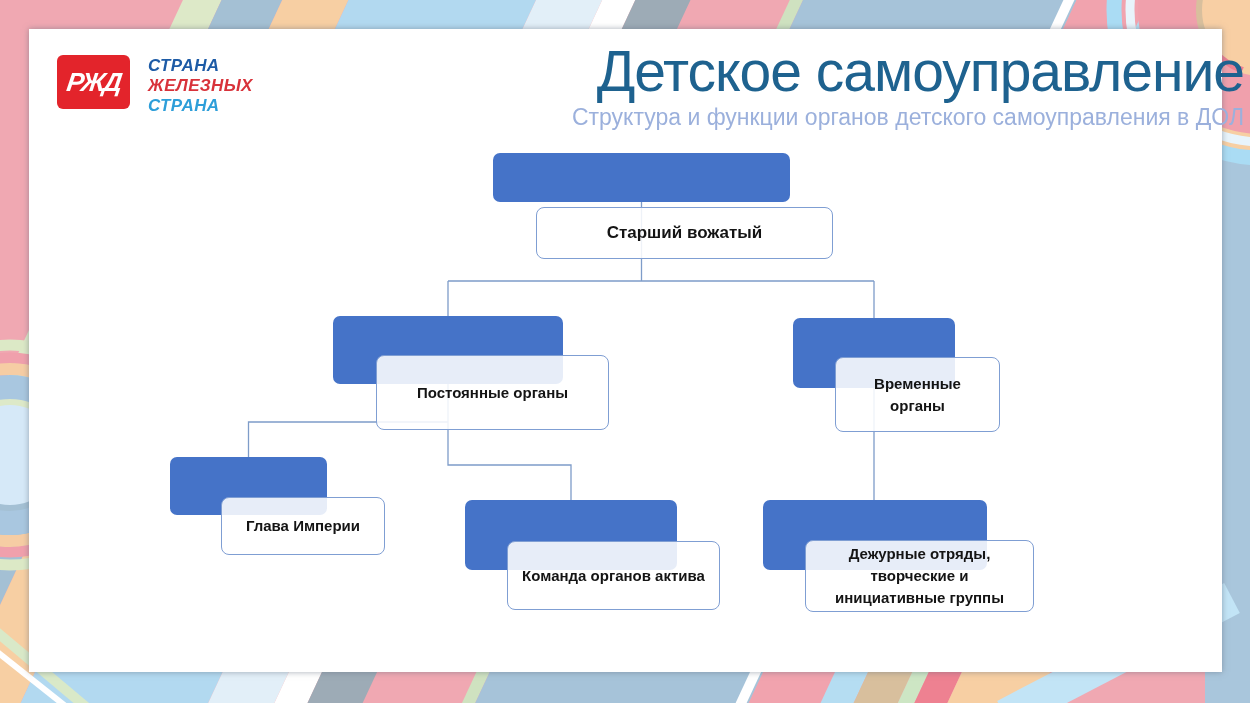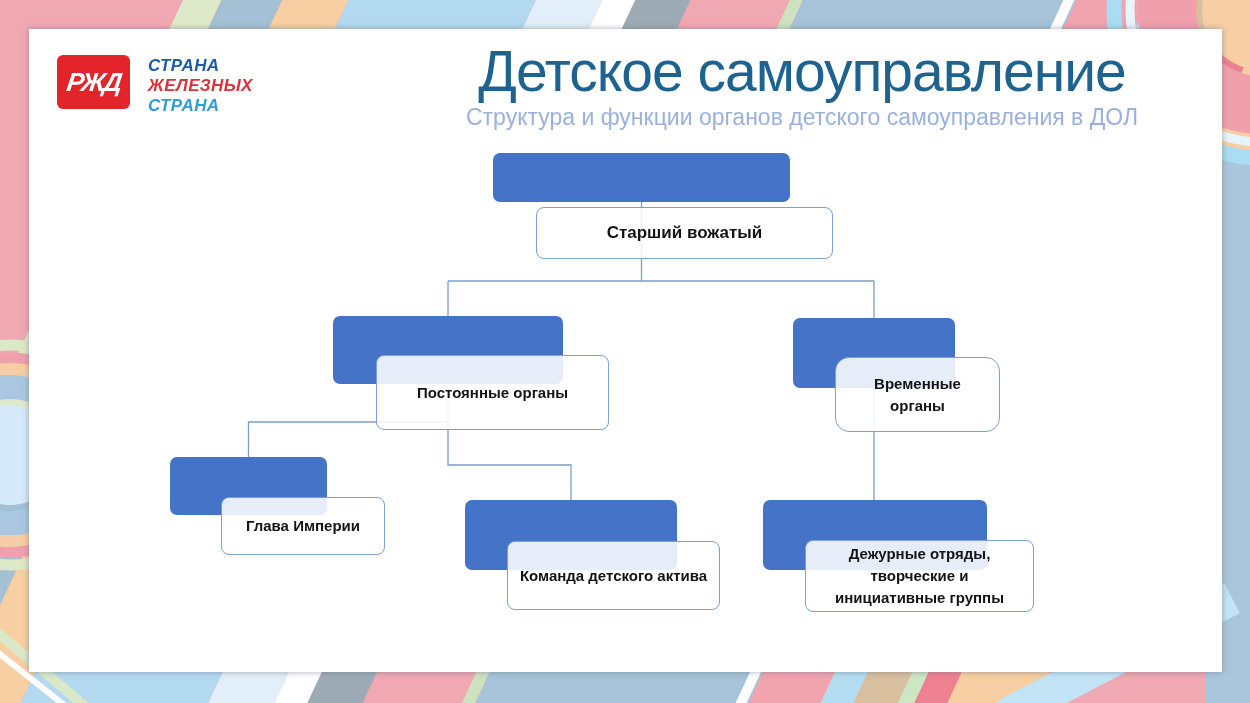--- a/index.html
+++ b/index.html
@@ -18,21 +18,21 @@
   .logo-mark{width:73px;height:54px;border-radius:6px;background:var(--logo-red,#e3242b);
     display:flex;align-items:center;justify-content:center;}
   .logo-mark span{color:#fff;font-weight:bold;font-style:italic;font-size:26px;letter-spacing:-2px;
     transform:skewX(-8deg);}
   .logo-text{display:flex;flex-direction:column;justify-content:center;padding-top:1px;font-style:italic;}
   .logo-text span{font-weight:bold;font-size:17px;line-height:20px;letter-spacing:.4px;}
   .logo-line-1{color:var(--logo-blue,#1d5ba6);}
   .logo-line-2{color:var(--logo-darkred,#d8323a);}
   .logo-line-3{color:var(--logo-lightblue,#2d9ed9);}
   
-  .header{position:absolute;left:360px;top:40px;width:884px;text-align:center;}
+  .header{position:absolute;left:360px;top:40px;width:884px;text-align:right;}
   .title{font-size:57px;line-height:62px;font-weight:400;letter-spacing:-1px;
     color:var(--title,#1e628f);}
   .subtitle{font-size:23px;line-height:26px;font-weight:400;margin-top:2px;
     color:var(--subtitle,#9bb0dc);}
   
   .connectors{position:absolute;inset:0;pointer-events:none;}
   .node-block{
     position:absolute;border-radius:7px;background:var(--node-fill,#4573c8);
   }
   .node-label{
@@ -115,33 +115,33 @@
   <div class="node-label lbl-root" style="left:536px;top:207px;width:295px;height:50px;">
     <span>Старший вожатый</span>
   </div>
 
   <div class="node-block" style="left:333px;top:316px;width:230px;height:68px;"></div>
   <div class="node-label lbl-std" style="left:376px;top:355px;width:231px;height:73px;">
     <span>Постоянные органы</span>
   </div>
 
   <div class="node-block" style="left:793px;top:318px;width:162px;height:70px;"></div>
-  <div class="node-label lbl-std" style="left:835px;top:357px;width:163px;height:73px;border-radius:14px;">
+  <div class="node-label lbl-std" style="left:835px;top:357px;width:163px;height:73px;">
     <span>Временные
 органы</span>
   </div>
 
   <div class="node-block" style="left:170px;top:457px;width:157px;height:58px;"></div>
   <div class="node-label lbl-std" style="left:210px;top:497px;width:162px;height:56px;margin-left:11px;">
     <span>Глава Империи</span>
   </div>
 
   <div class="node-block" style="left:465px;top:500px;width:212px;height:70px;"></div>
   <div class="node-label lbl-std" style="left:507px;top:541px;width:211px;height:67px;">
-    <span>Команда детского актива</span>
+    <span>Команда органов актива</span>
   </div>
 
   <div class="node-block" style="left:763px;top:500px;width:224px;height:70px;"></div>
   <div class="node-label lbl-std" style="left:805px;top:540px;width:227px;height:70px;">
     <span>Дежурные отряды,
 творческие и
 инициативные группы</span>
   </div>
 
 </div>

